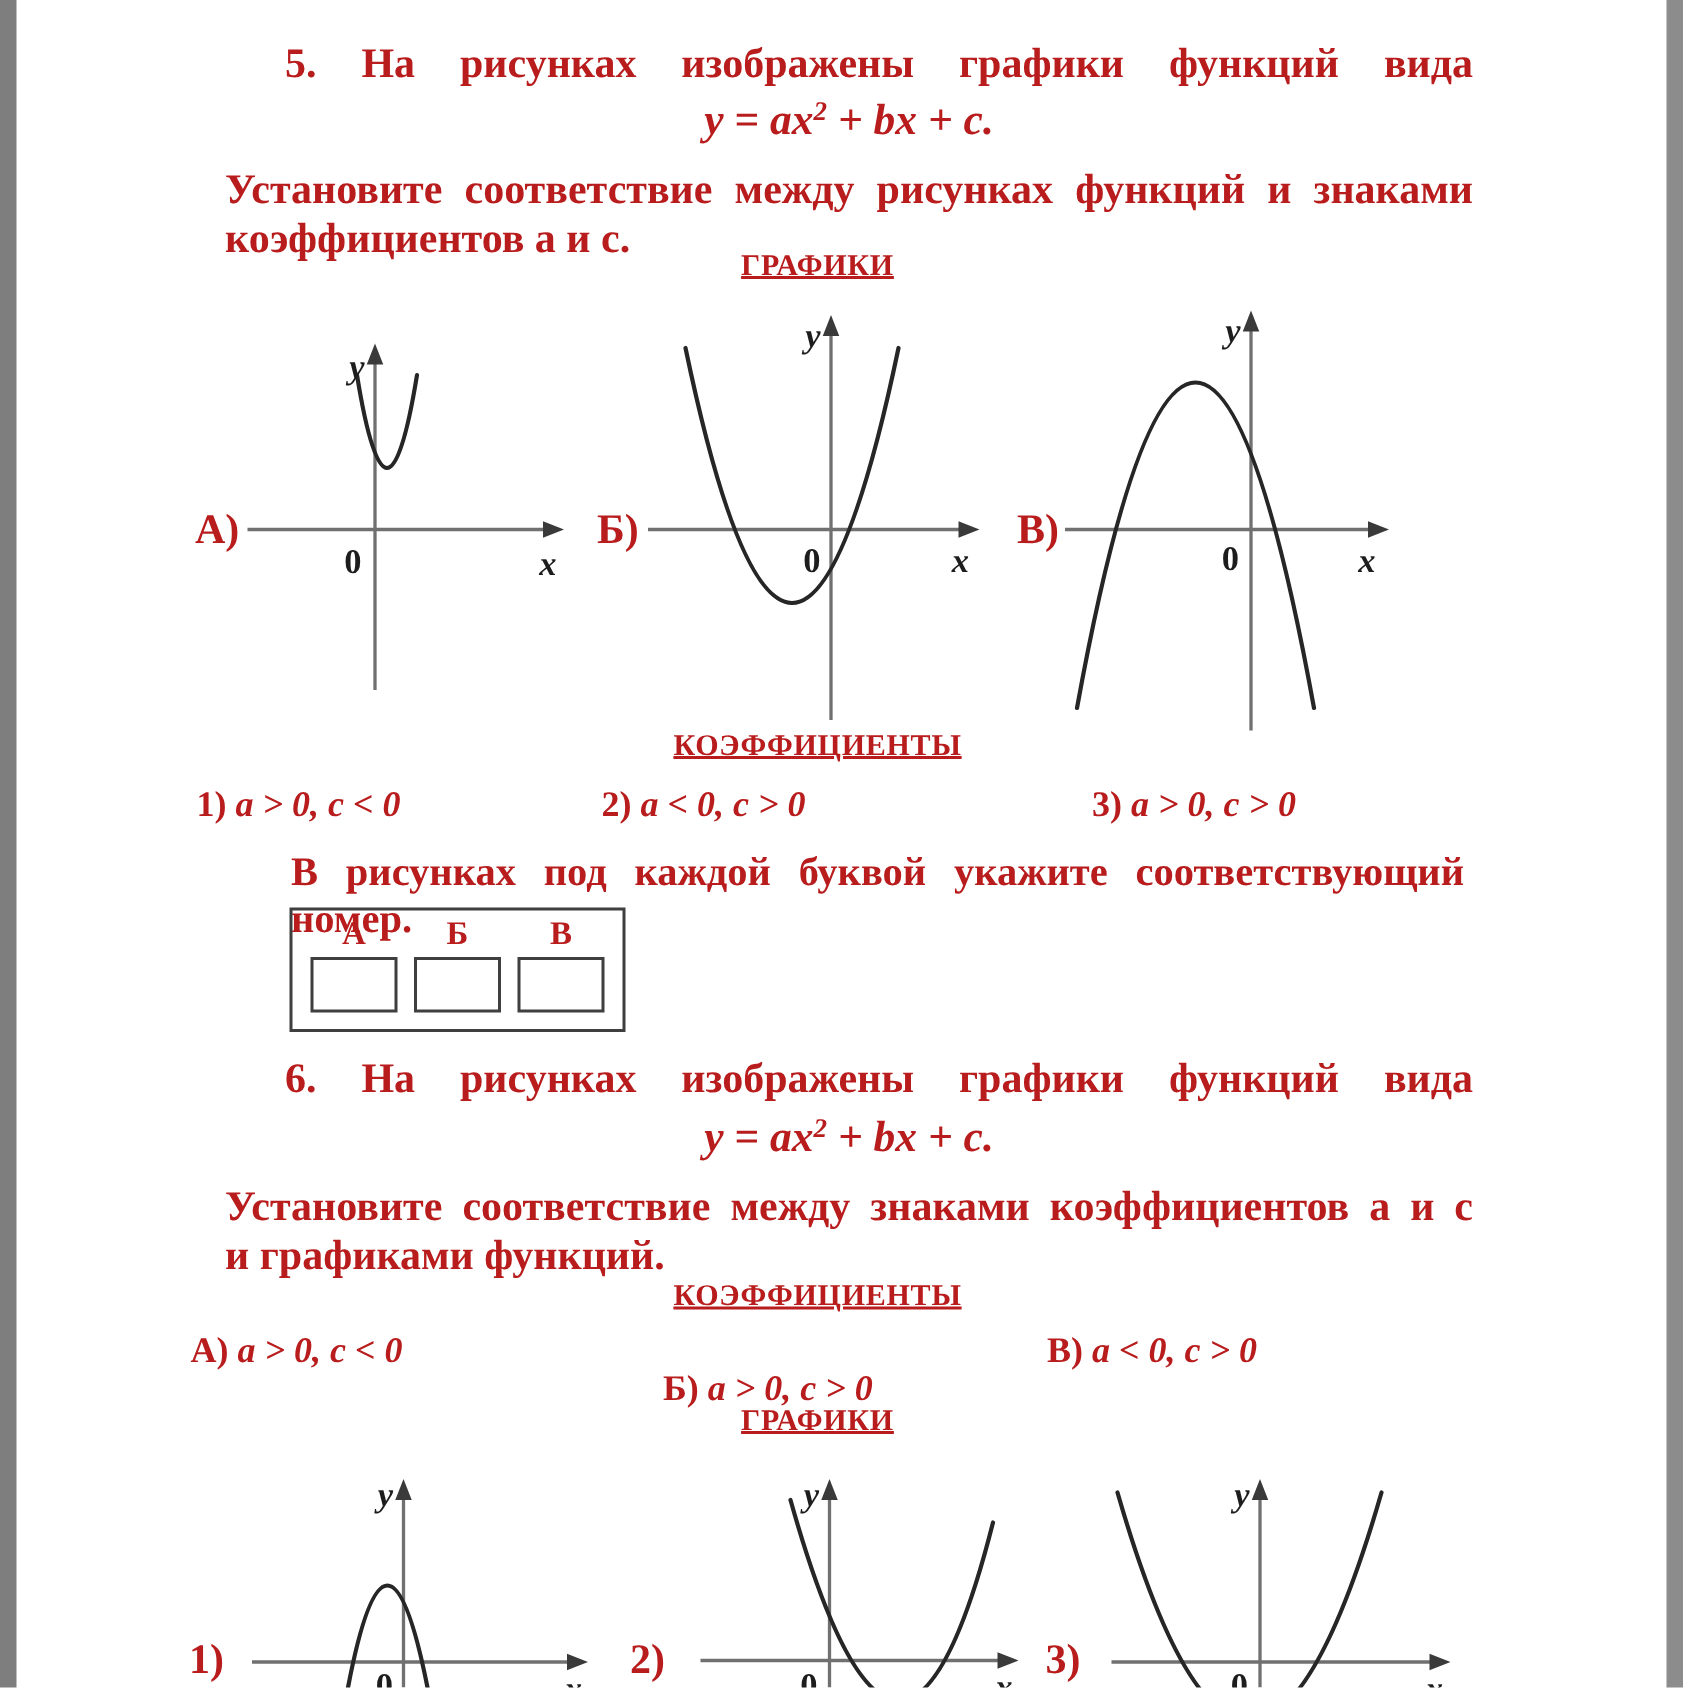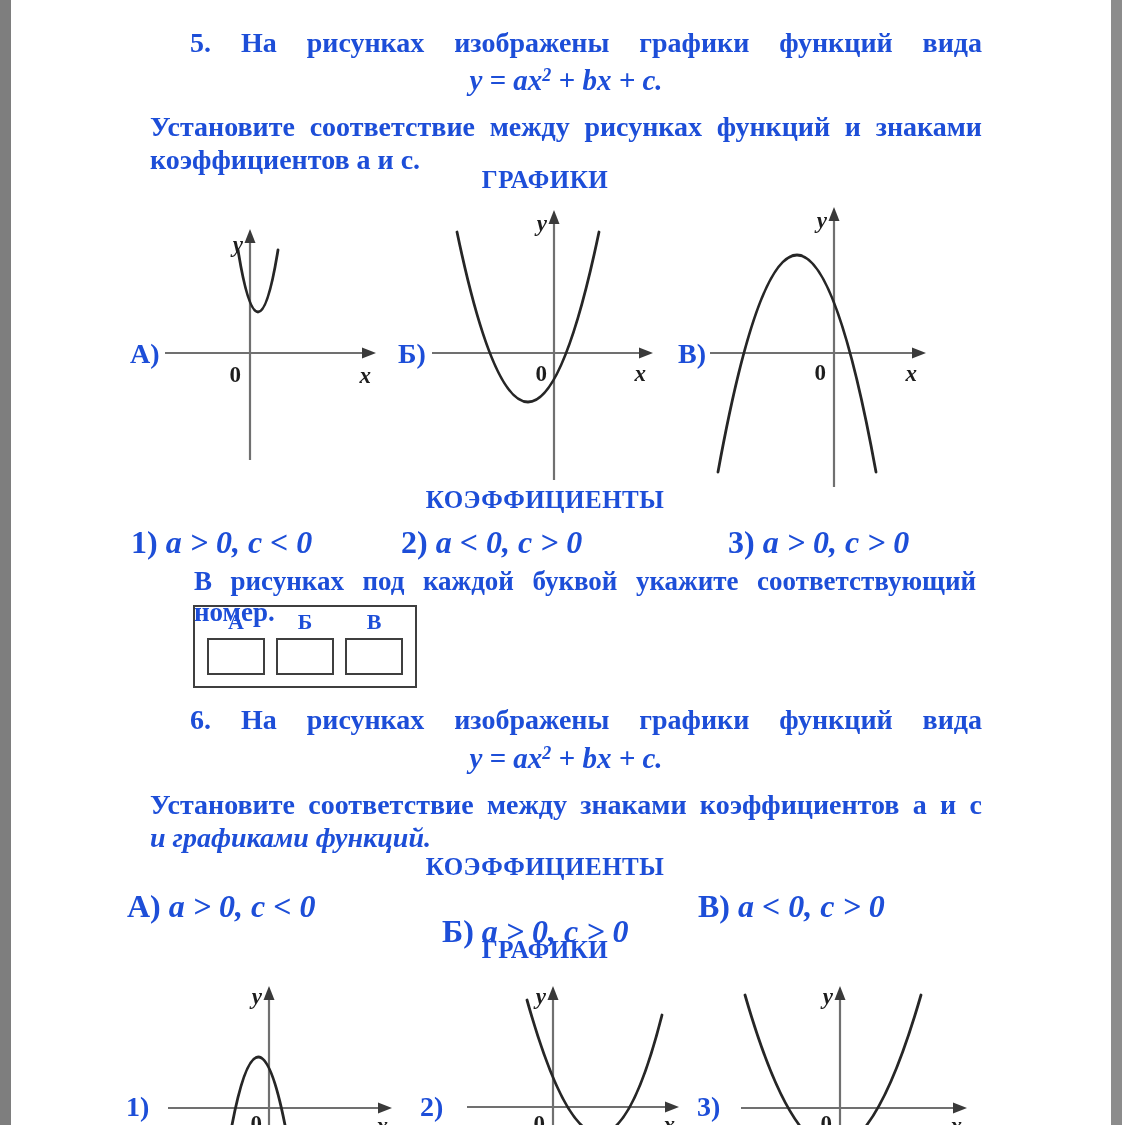--- a/index.html
+++ b/index.html
@@ -1,26 +1,26 @@
 <!DOCTYPE html>
 <html><head>
 <meta charset="utf-8">
 <style>
   html,body{margin:0;padding:0;}
   body{width:1122px;height:1125px;position:relative;background:#ffffff;overflow:hidden;
        font-family:"Liberation Serif",serif;}
   .abs{position:absolute;text-align:right;}
-  .txt{font-family:"Liberation Serif",serif;font-weight:bold;color:#1d4ed8;}
+  .txt{font-family:"Liberation Serif",serif;font-weight:bold;color:#b91c1c;}
   .body28{font-size:28px;line-height:34px;}
   .jst{text-align:justify;-moz-text-align-last:justify;text-align-last:justify;}
   .ctr{text-align:center;}
-  .sechead{font-size:25px;letter-spacing:.5px;}
+  .sechead{font-size:20px;letter-spacing:.5px;text-decoration:underline;}
   .formula{font-size:29px;font-style:italic;text-align:center;}
   .formula .sup{font-size:18px;position:relative;top:-0.5em;font-style:italic;}
-  .opt{font-size:32px;white-space:nowrap;}
+  .opt{font-size:24px;white-space:nowrap;}
   .opt .expr{font-style:italic;}
   .glabel{font-size:28px;}
   .strip{top:0;width:11px;height:1125px;}
   .strip.left{left:0;background:#7e7e7e;}
   .strip.right{left:1111px;background:#8c8c8c;}
   svg{position:absolute;overflow:hidden;}
   .axis{stroke:#707070;stroke-width:2.2;fill:none;}
   .arrow{fill:#3a3a3a;stroke:none;}
   .curve{stroke:#262626;stroke-width:2.8;fill:none;stroke-linecap:round;}
   .svgtxt{font-family:"Liberation Serif",serif;font-weight:bold;fill:#1d1d1d;font-size:23px;}
@@ -105,21 +105,21 @@
     <div class="txt ans-head">В</div>
     <div class="ans-box txt"></div>
   </div>
 </div>
 
 <div class="abs txt body28 jst" style="left:190px;top:703px;width:792px;"><span>6.</span> <span>На рисунках изображены графики функций вида</span></div>
 
 <div class="abs txt formula ctr" style="left:150px;top:742px;width:832px;"><span>y = ax</span><span class="sup">2</span><span> + bx + c.</span></div>
 
 <div class="abs txt body28 jst" style="left:150px;top:788px;width:832px;">Установите соответствие между знаками коэффициентов a и c</div>
-<div class="abs txt body28" style="left:150px;top:821px;font-style:italic;">и графиками функций.</div>
+<div class="abs txt body28" style="left:150px;top:821px;">и графиками функций.</div>
 
 <div class="abs txt sechead ctr" style="left:130px;top:853px;width:830px;">КОЭФФИЦИЕНТЫ</div>
 
 <div class="abs txt opt" style="left:127px;top:888px;"><span>А)</span> <span class="expr">a &gt; 0, c &lt; 0</span></div>
 <div class="abs txt opt" style="left:442px;top:913px;"><span>Б)</span> <span class="expr">a &gt; 0, c &gt; 0</span></div>
 <div class="abs txt opt" style="left:698px;top:888px;"><span>В)</span> <span class="expr">a &lt; 0, c &gt; 0</span></div>
 
 <div class="abs txt sechead ctr" style="left:130px;top:936px;width:830px;">ГРАФИКИ</div>
 
 <span class="abs txt glabel" style="left:126px;top:1091px;">1)</span>

